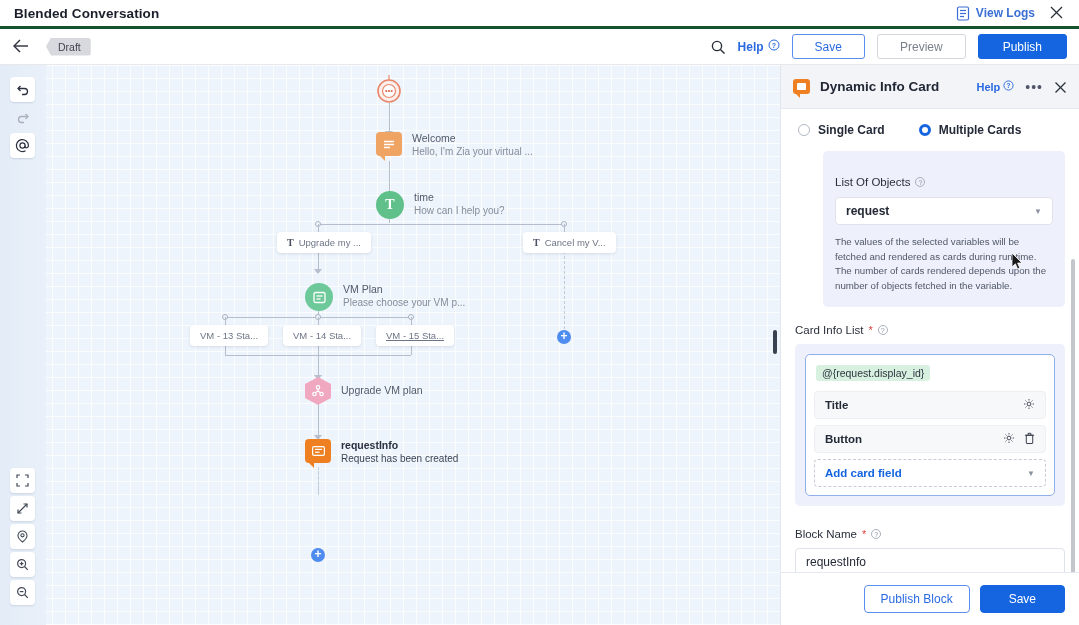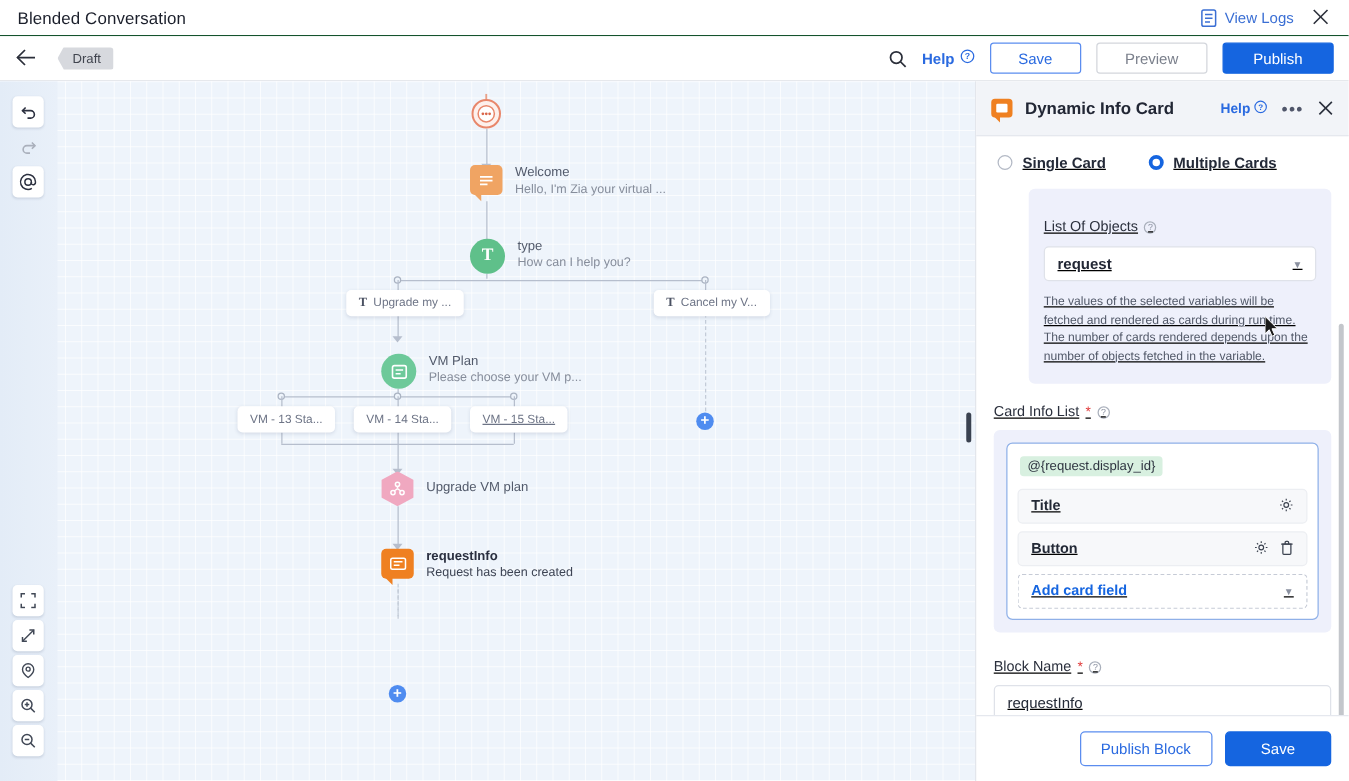--- a/index.html
+++ b/index.html
@@ -7,22 +7,22 @@
     width: 1079px; height: 625px;
     font-family: "Liberation Sans", sans-serif;
     background: #ffffff;
     overflow: hidden;
   }
   #app { position: relative; width: 1079px; height: 625px; }
 
   
   .winbar {
     position: absolute; top: 0; left: 0; width: 1079px; height: 29px;
-    background: #ffffff; border-bottom: 1px solid #14532d;
-    display: flex; align-items: center;
+    background: #ffffff; border-bottom: 3px solid #14532d;
+    display: flex; align-items: center; font-weight: bold;
   }
   .winbar-title {
     margin-left: 14px; font-size: 13.5px; color: #1b1f2b; letter-spacing: .1px;
   }
   .winbar-right {
     margin-left: auto; display: flex; align-items: center; gap: 14px;
     padding-right: 14px;
   }
   .viewlogs {
     display: flex; gap: 6px;
@@ -178,21 +178,21 @@
   .panel-head-ico i {
     display:block; width:9px; height:7px; background:#fff; border-radius:1px;
   }
   .panel-title { margin-left: 10px; font-size: 13.5px; font-weight: bold; color: #222735; }
   .panel-head-right { margin-left: auto; display: flex; align-items: center; gap: 11px; }
   .panel-help { display:flex; align-items:center; gap:3px; color:#2a6ae0; font-size:11px; font-weight:bold;}
   .dots { color:#50566a; font-size:14px; letter-spacing:1px; line-height:8px;}
   .panel-close { width:13px;height:13px;color:#2a2f3c; }
 
   .panel-body {
-    flex: 1; overflow: hidden; position: relative; padding: 0 14px; text-decoration: underline;
+    flex: 1; overflow: hidden; position: relative; padding: 0 14px;
   }
   .panel-scroll {
     position:absolute; right:4px; top:150px; width:4px; height:350px;
     background:#c3c6cb; border-radius:2px;
   }
 
   .radio-row { display:flex; align-items:center; gap: 34px; padding: 14px 3px 12px 3px; }
   .radio-item { display:flex; align-items:center; gap:8px; font-size:12px; color:#242a38; font-weight:bold;}
   .radio-dot {
     width:12px;height:12px;border-radius:50%;border:1.5px solid #b3b9c5;background:#fff; flex:none;
@@ -437,21 +437,21 @@
         <div class="node-title">Welcome</div>
         <div class="node-sub">Hello, I'm Zia your virtual ...</div>
       </div>
     </div>
 
     <div class="node" style="left:376px; top:126px;">
       <div class="node-ico" style="background:#5fc08a;">
         <span style="color:#fff; font-family:'Liberation Serif',serif; font-weight:bold; font-size:14px;">T</span>
       </div>
       <div class="node-text">
-        <div class="node-title">type</div>
+        <div class="node-title">time</div>
         <div class="node-sub">How can I help you?</div>
       </div>
     </div>
 
     <div class="chip" style="left:277px; top:167px;">
       <span class="tglyph">T</span>
       <span>Upgrade my ...</span>
     </div>
     <div class="chip" style="left:523px; top:167px;">
       <span class="tglyph">T</span>

